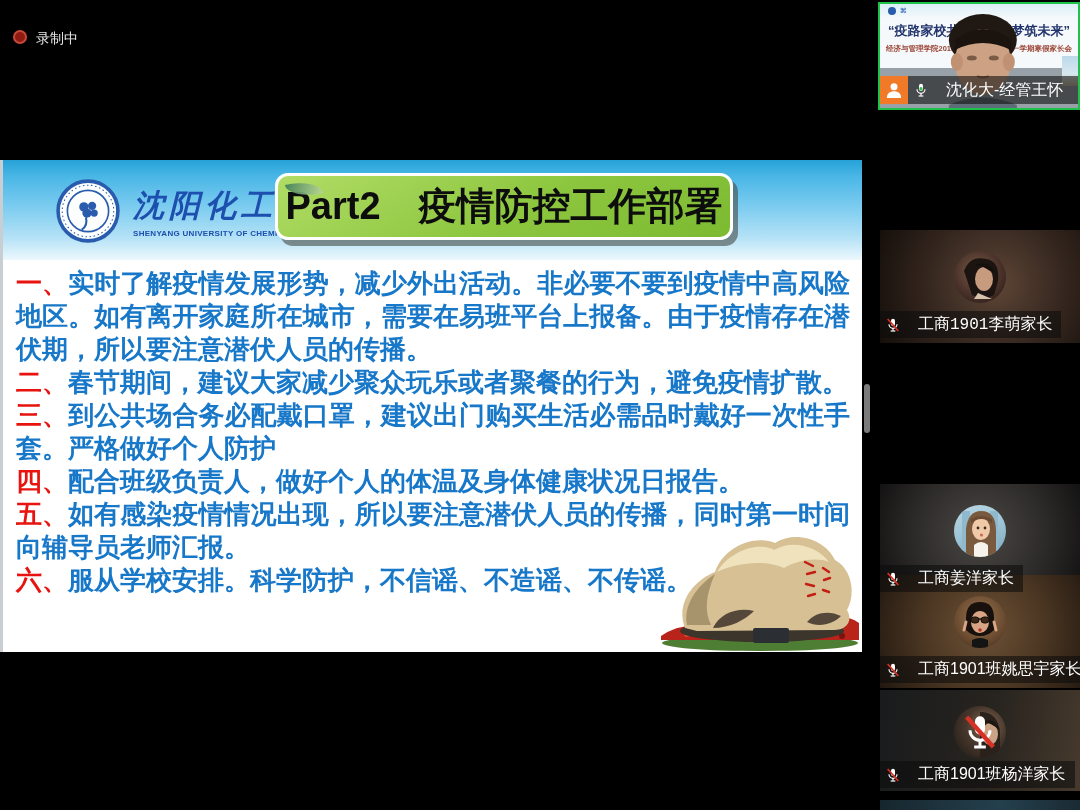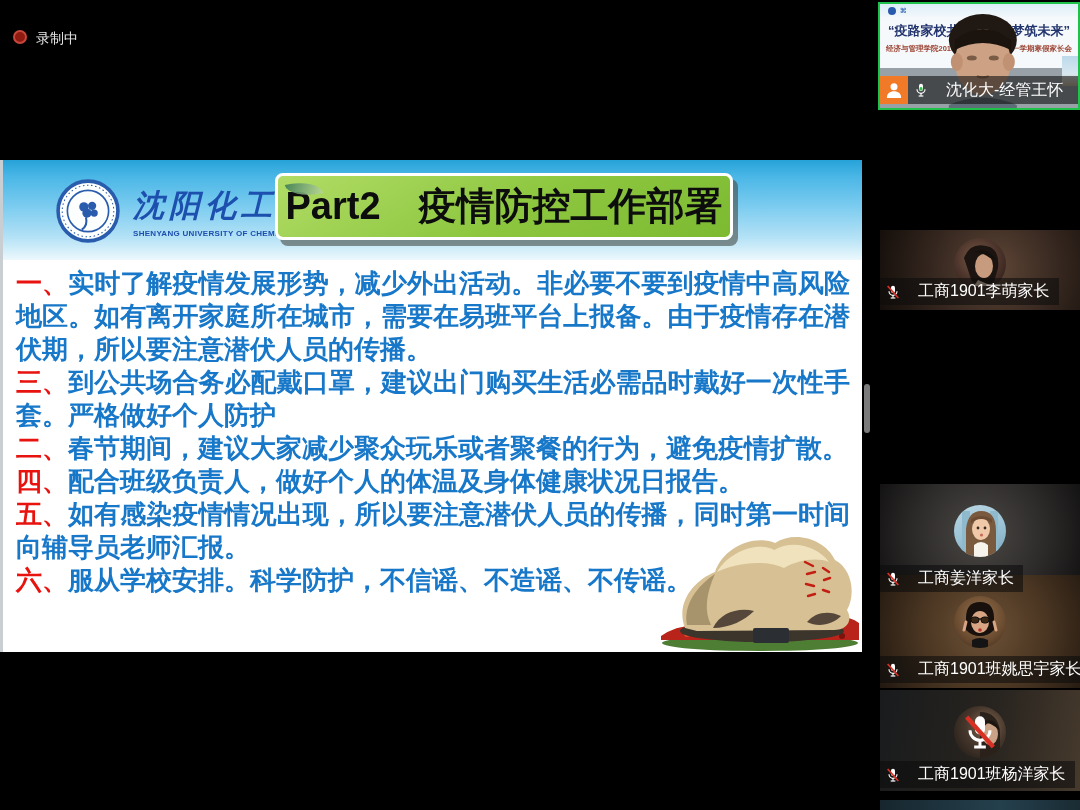--- a/index.html
+++ b/index.html
@@ -16,21 +16,21 @@
          border-left:3px solid #c9ced2;box-sizing:border-box;overflow:hidden;}
   .slide-header{position:absolute;top:0;left:0;right:0;height:100px;
       background:linear-gradient(180deg,#26a2d8 0%,#49b6e6 16%,#7ecdf0 48%,#b5e2f6 78%,#ecf8fd 100%);}
   .logo{position:absolute;left:52px;top:18px;display:flex;align-items:center;gap:12px;}
   .emblem{width:66px;height:66px;}
   .logo-cn{font-size:31px;font-weight:bold;font-style:italic;color:#1d4fae;letter-spacing:5px;white-space:nowrap;}
   .logo-en{font-size:8px;font-weight:bold;color:#1d4fae;letter-spacing:0.3px;margin-top:2px;white-space:nowrap;}
 
   .title-banner{position:absolute;left:272px;top:13px;width:458px;height:67px;
       background:linear-gradient(150deg,#b1dc66 0%,#8cc63e 55%,#7cba32 100%);
-      border:3px solid #fff;border-radius:8px;box-sizing:border-box;
+      border:3px solid #fff;border-radius:13px;box-sizing:border-box;
       box-shadow:5px 6px 0 rgba(70,75,70,0.6);
       display:flex;align-items:center;justify-content:center;}
   .title-banner .txt{font-size:38px;font-weight:bold;color:#0d0d0d;white-space:nowrap;}
   .leaf{position:absolute;left:8px;top:5px;width:36px;height:16px;
       background:linear-gradient(120deg,#3e7c56,#b9d79a);border-radius:0 100% 0 100%;
       transform:rotate(-12deg);opacity:0.9;}
 
   .slide-body{position:absolute;top:100px;left:0;right:0;bottom:0;padding:7px 12px 0 13px;}
   .item{margin:0;font-size:26px;font-weight:bold;line-height:33px;color:#1777c8;
         position:relative;z-index:2;text-align:justify;}
@@ -64,21 +64,21 @@
   .t1 .vline1{position:absolute;left:0;right:0;top:18px;display:flex;justify-content:space-between;padding:0 8px;
       font-size:13px;font-weight:bold;color:#23356e;}
   .t1 .vline2{position:absolute;left:0;right:0;top:40px;display:flex;justify-content:space-between;padding:0 6px;
       font-size:7.5px;font-weight:bold;color:#9b4434;}
   .t1 .photo-sliver{position:absolute;right:0;top:52px;width:16px;height:30px;
       background:linear-gradient(180deg,#bcd9ea,#d8e8f0 60%,#c2b49a);}
   .t1 .head{position:absolute;left:50%;top:6px;transform:translateX(-46%);width:96px;height:100px;z-index:2;}
 
   
   .t2{top:115px;height:113px;background:radial-gradient(circle at 50% 42%,#4c3b1e 0%,#2a2010 38%,#100d07 72%,#030302 100%);}
-  .t3{top:230px;height:80px;background:radial-gradient(circle at 58% 48%,#5e4636 0%,#382921 48%,#140e0a 100%);}
+  .t3{top:230px;height:113px;background:radial-gradient(circle at 58% 48%,#5e4636 0%,#382921 48%,#140e0a 100%);font-family:Liberation Mono, monospace;}
   .t4{top:345px;height:113px;background:radial-gradient(circle at 48% 46%,#8d8278 0%,#6e6156 45%,#3b342c 100%);}
   .t5{top:460px;height:113px;background:radial-gradient(circle at 50% 44%,#4b4845 0%,#2d2b2a 55%,#100f0f 100%);margin-top:24px;}
   .t6{top:575px;height:113px;background:radial-gradient(circle at 52% 48%,#6d5136 0%,#4c3723 50%,#221810 100%);}
   .t7{top:690px;height:101px;background:linear-gradient(100deg,#191b1d 0%,#28241f 55%,#473a2d 100%);}
   .t8{top:800px;height:10px;background:linear-gradient(90deg,#17262e,#24404d 60%,#1a2b33);}
 
   .avatar{position:absolute;left:50%;top:42%;transform:translate(-50%,-50%);border-radius:50%;overflow:hidden;}
   .av-52{width:52px;height:52px;}
   .av-44{width:44px;height:44px;}
   .mic-overlay{position:absolute;left:50%;top:42%;transform:translate(-50%,-50%);width:40px;height:46px;z-index:2;}
@@ -160,22 +160,22 @@
           <line x1="149" y1="74" x2="157" y2="76"></line>
             <line x1="151" y1="86" x2="158" y2="84"></line>
           <line x1="166" y1="58" x2="172" y2="62"></line>
             <line x1="167" y1="70" x2="173" y2="68"></line>
           <line x1="166" y1="80" x2="172" y2="82"></line>
         </g>
         <rect x="96" y="118" width="36" height="15" rx="2" fill="#2b2f33"></rect>
       </svg>
 
       <p class="item"><span class="num">一、</span><span>实时了解疫情发展形势，减少外出活动。非必要不要到疫情中高风险地区。如有离开家庭所在城市，需要在易班平台上报备。由于疫情存在潜伏期，所以要注意潜伏人员的传播。</span></p>
+      <p class="item"><span class="num">二、</span><span>春节期间，建议大家减少聚众玩乐或者聚餐的行为，避免疫情扩散。</span></p>
       <p class="item"><span class="num">三、</span><span>到公共场合务必配戴口罩，建议出门购买生活必需品时戴好一次性手套。严格做好个人防护</span></p>
-      <p class="item"><span class="num">二、</span><span>春节期间，建议大家减少聚众玩乐或者聚餐的行为，避免疫情扩散。</span></p>
       <p class="item"><span class="num">四、</span><span>配合班级负责人，做好个人的体温及身体健康状况日报告。</span></p>
       <p class="item"><span class="num">五、</span><span>如有感染疫情情况出现，所以要注意潜伏人员的传播，同时第一时间向辅导员老师汇报。</span></p>
       <p class="item"><span class="num">六、</span><span>服从学校安排。科学防护，不信谣、不造谣、不传谣。</span></p>
     </div>
   </div>
 
   <div class="scrollbar"></div>
 
   <div class="tile active t1">
     <div class="vbanner">

